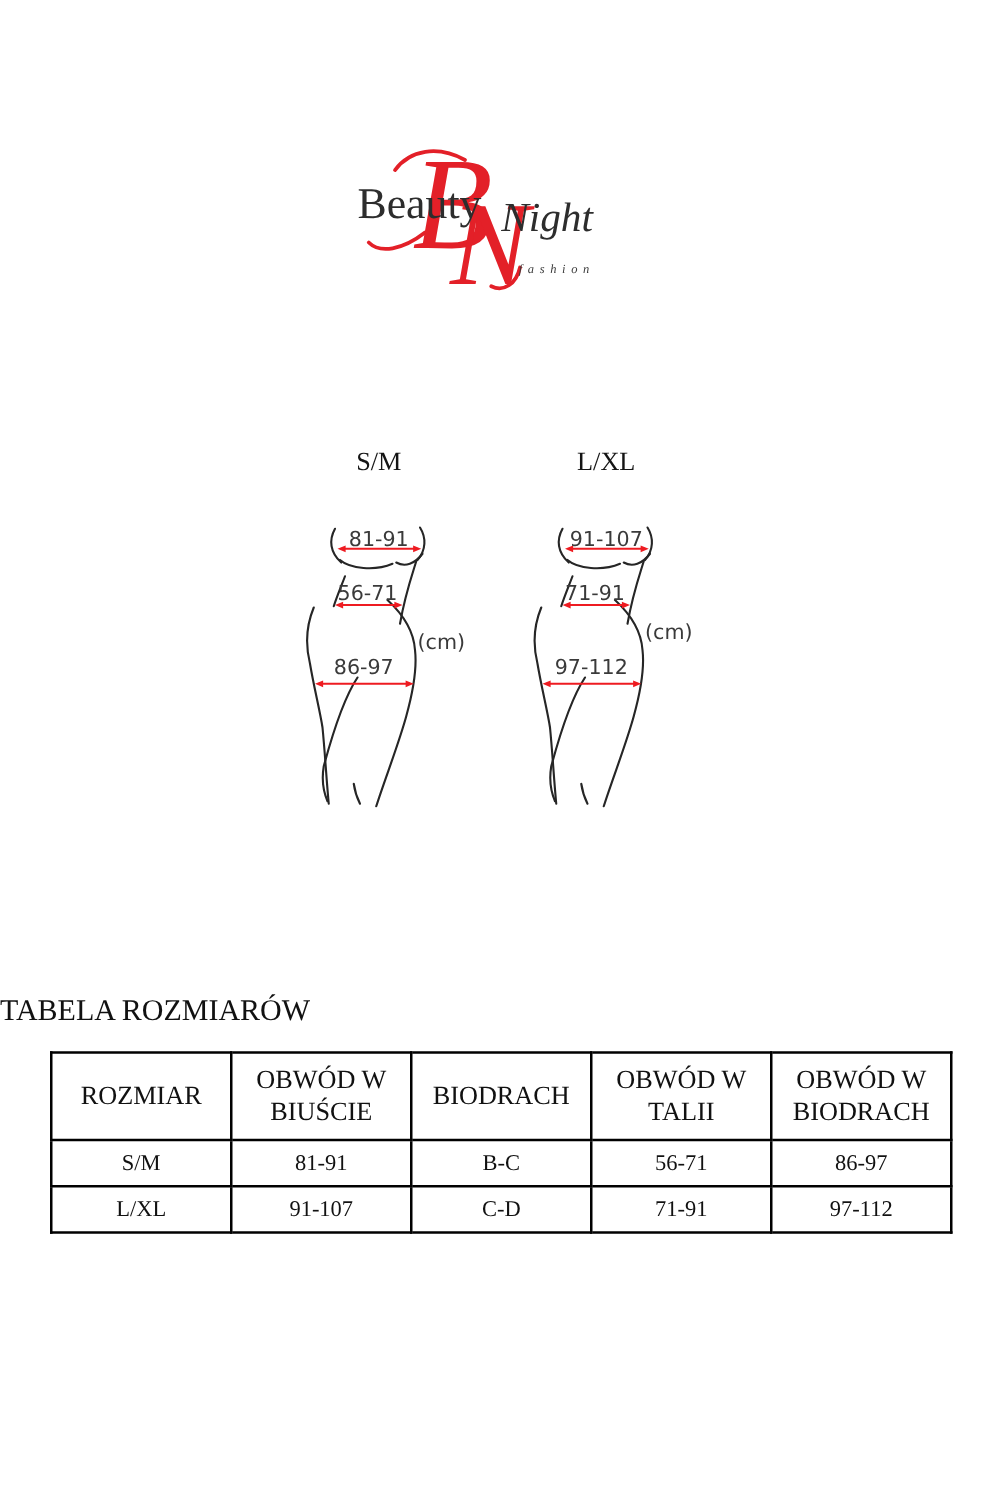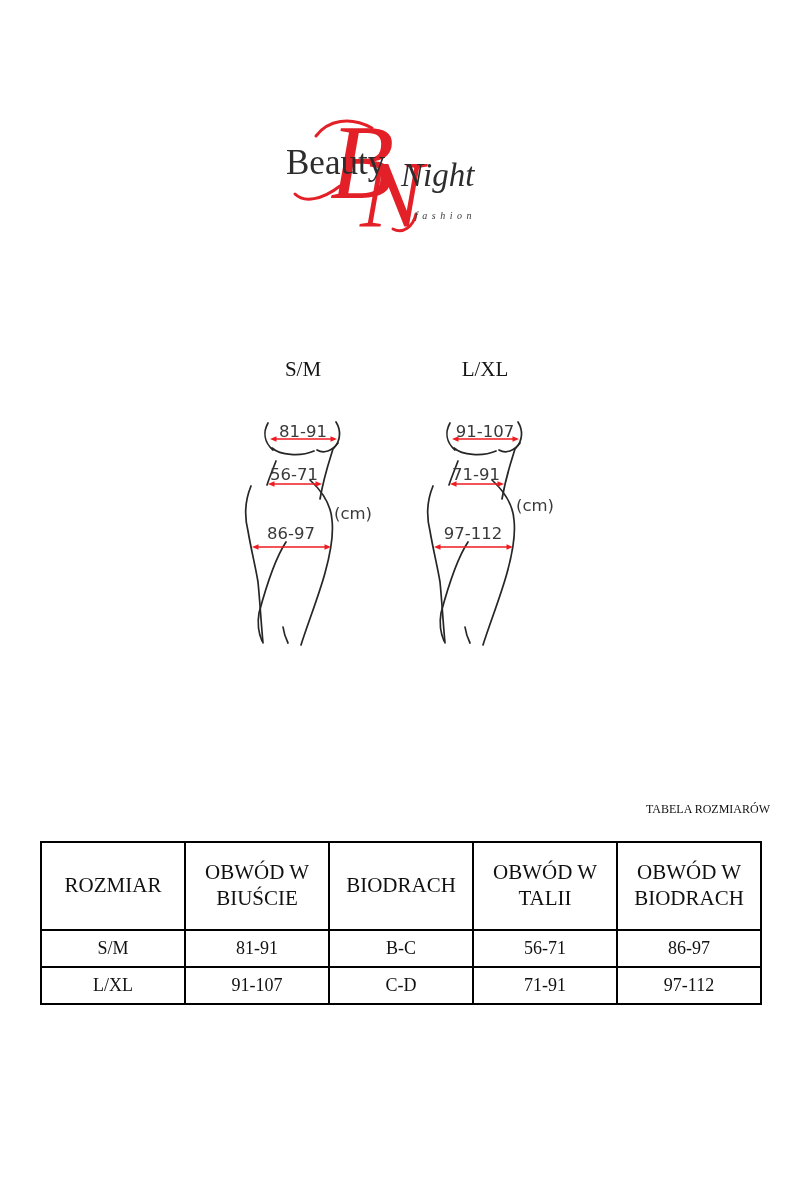--- a/index.html
+++ b/index.html
@@ -29,27 +29,27 @@
   .fig-title{position:absolute;top:14px;left:0;width:146px;text-align:center;
              font-size:21px;line-height:21px;color:#141414;}
   .fig-svg{position:absolute;left:0;top:0;}
   .fig-svg .body path{stroke:var(--line-black,#262626);stroke-width:1.7;fill:none;
              stroke-linecap:round;}
   .fig-svg .arrow line{stroke:var(--arrow-red,#ee1b21);stroke-width:1.6;}
   .fig-svg .arrow polygon{fill:var(--arrow-red,#ee1b21);}
   .fig-svg text{font-family:"DejaVu Sans",sans-serif;font-size:16.5px;fill:#3a3a3a;}
 
   
-  .table-title{position:absolute;top:799px;left:0;width:770px;text-align:right;
-               font-size:12px;line-height:20px;color:#111;}
+  .table-title{position:absolute;top:799px;left:0;width:770px;text-align:left;
+               font-size:24px;line-height:20px;color:#111;}
   table.size-table{position:absolute;left:40px;top:841px;width:722px;
                border-collapse:collapse;table-layout:fixed;color:#111;}
   .size-table th,.size-table td{border:2px solid #000;text-align:center;
                vertical-align:middle;padding:2px 8px;font-weight:normal;}
-  .size-table thead tr{height:88px;}
+  .size-table thead tr{height:70px;}
   .size-table th{font-size:21px;line-height:1.22;}
   .size-table tbody tr{height:37px;}
   .size-table td{font-size:18px;line-height:1.1;}
 </style>
 </head>
 <body>
 
 <div class="page">
 
   <div class="logo">

